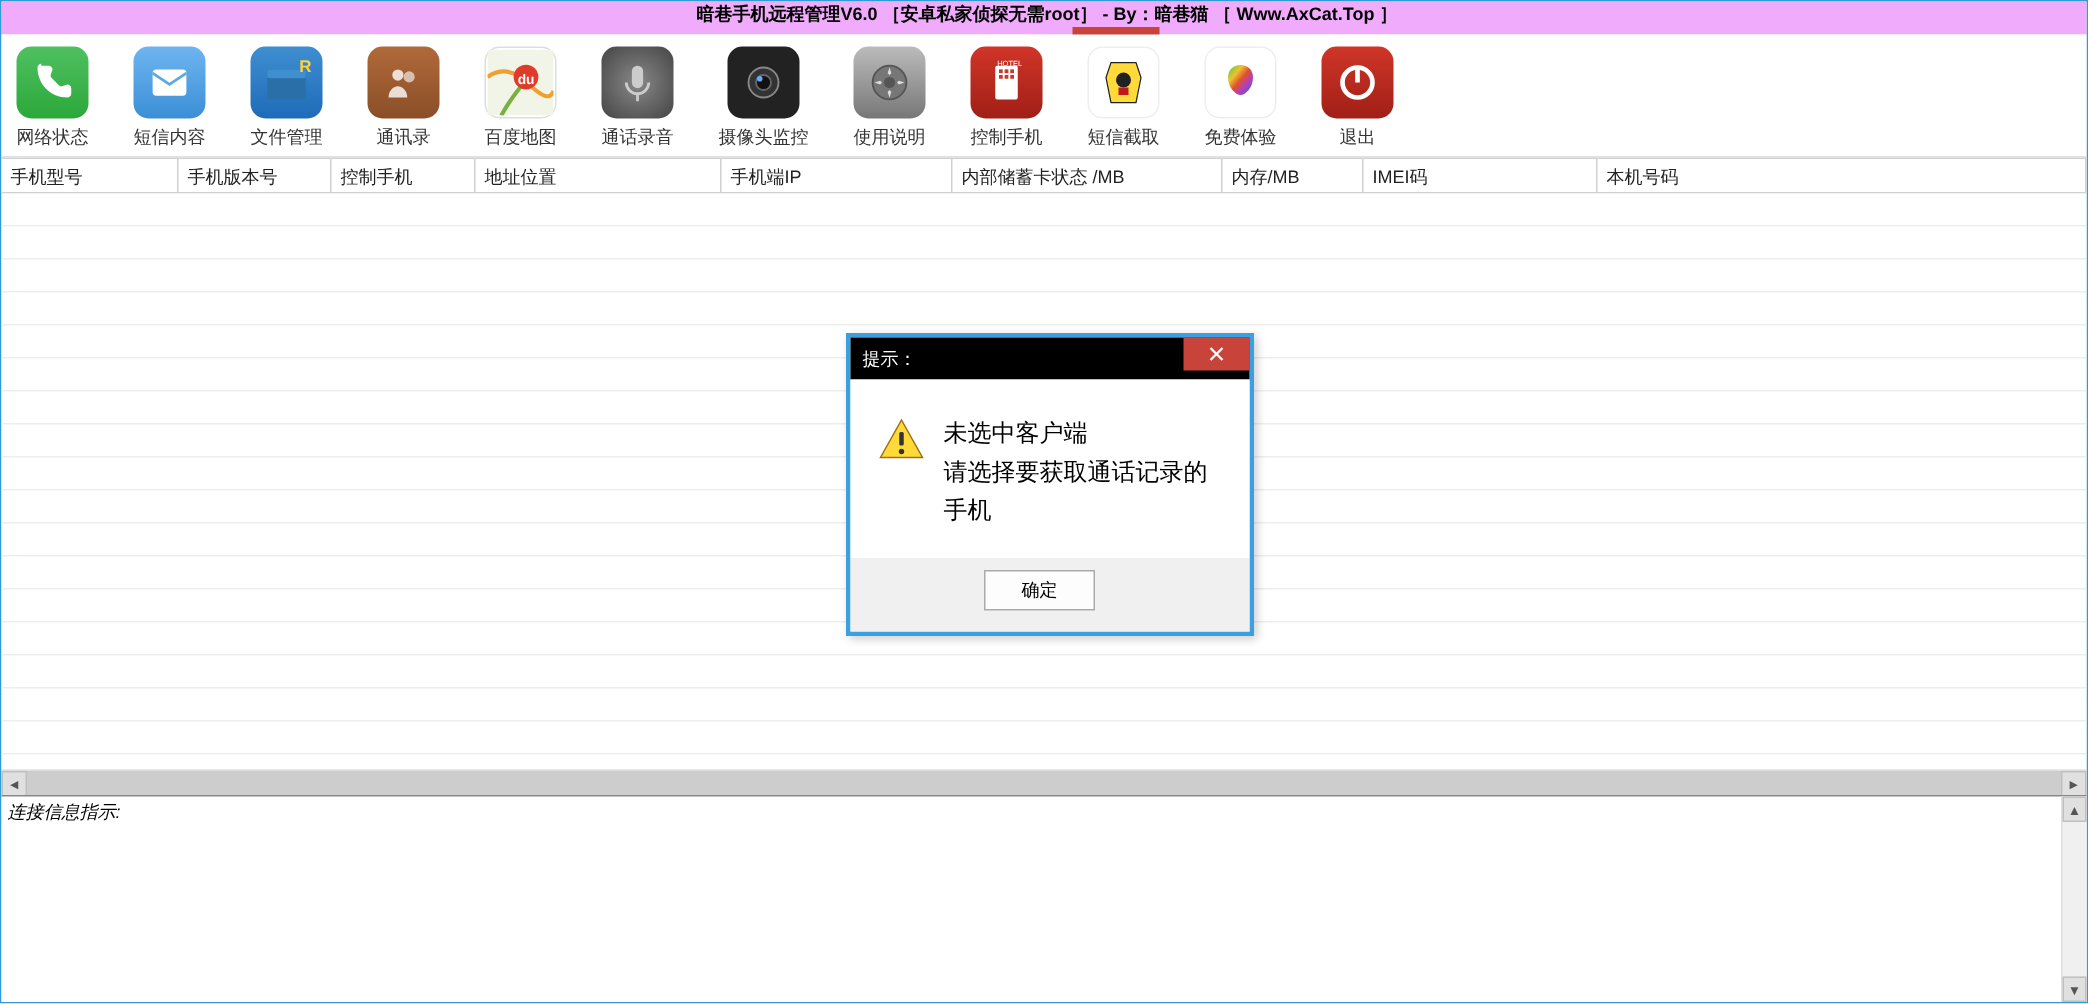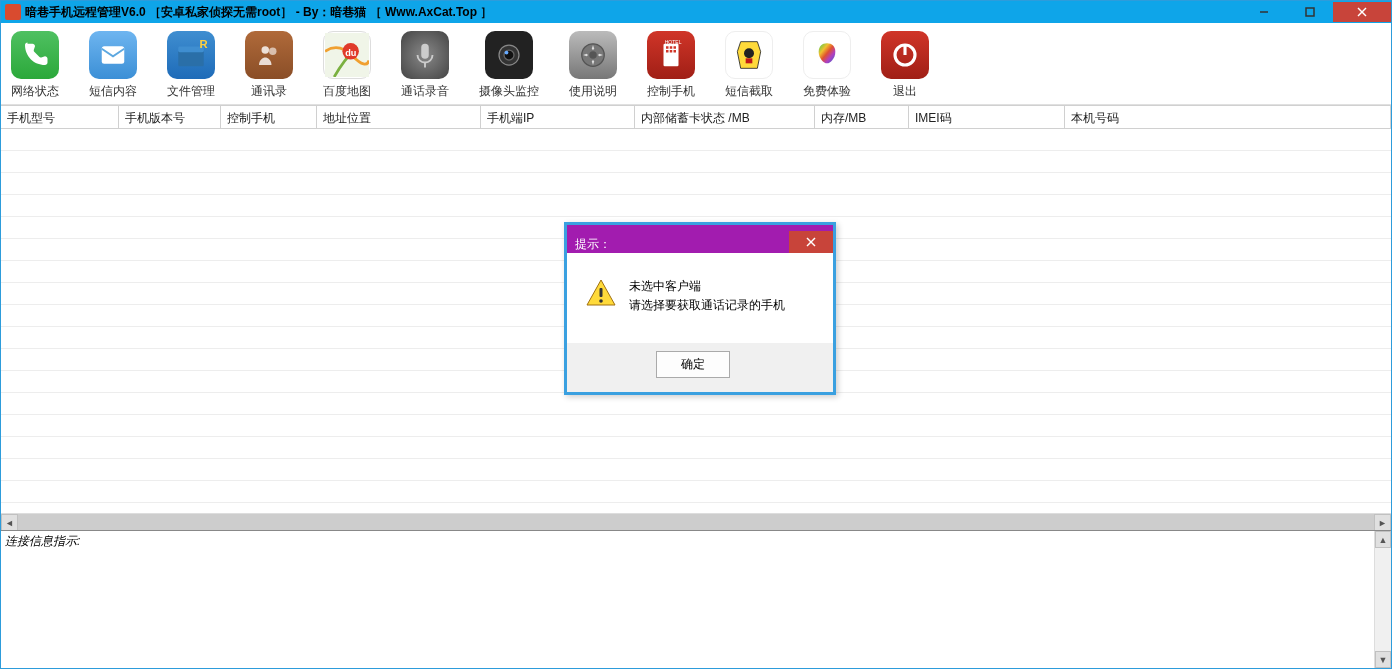--- a/index.html
+++ b/index.html
@@ -1,20 +1,20 @@
 <!DOCTYPE html>
 <html><head>
 <meta charset="utf-8">
 <style>
 * { box-sizing: border-box; margin: 0; padding: 0; }
 body { font-family: "Microsoft YaHei", SimSun, Arial, sans-serif; font-size: 12px; background: #fff; overflow: hidden; width: 1392px; height: 669px; }
 
 .window { width: 1392px; height: 669px; border: 1px solid #2d9cdb; background: #fff; display: flex; flex-direction: column; }
 
-.titlebar { height: 22px; background: #0ea5e9; display: flex; align-items: center; padding-left: 4px; }
+.titlebar { height: 22px; background: #f0abfc; display: flex; align-items: center; padding-left: 4px; flex-direction: column; }
 .titlebar .app-icon { width: 16px; height: 16px; margin-right: 4px; background: #d94b2f; border-radius: 2px; }
 .titlebar .title { font-weight: bold; font-size: 12px; color: #000; flex: 1; }
 .titlebar .win-controls { display: flex; }
 .titlebar .win-btn { width: 46px; height: 20px; display: flex; align-items: center; justify-content: center; font-size: 12px; }
 .titlebar .win-close { background: #c8443a; color: #fff; width: 58px; }
 
 .toolbar { background: #fff; padding: 8px 10px 4px 10px; display: flex; gap: 30px; border-bottom: 1px solid #e0e0e0; }
 .tool-item { display: flex; flex-direction: column; align-items: center; gap: 4px; cursor: pointer; }
 .tool-item .icon { width: 48px; height: 48px; border-radius: 10px; display: flex; align-items: center; justify-content: center; }
 .tool-item .label { font-size: 12px; color: #333; }
@@ -45,25 +45,25 @@
 .hscroll .arrow.right { position:absolute; right:0; top:0;}
 .hscroll .track { position:absolute; left:17px; right:17px; top:0; bottom:0; background:#f0f0f0;}
 .hscroll .thumb { position:absolute; left:0; top:0; bottom:0; width: 100%; background:#cdcdcd;}
 
 .status-area { flex: 1; border-top: 1px solid #888; background: #fff; padding: 2px 4px; font-size: 12px; position: relative; font-style: italic; }
 .status-area .vscroll { position:absolute; right:0; top:0; bottom:0; width:17px; background:#f0f0f0; border-left:1px solid #ddd;}
 .status-area .vscroll .up, .status-area .vscroll .down { height:17px; background:#e0e0e0; border:1px solid #c0c0c0; display:flex; align-items:center; justify-content:center; font-size:9px; color:#555;}
 .status-area .vscroll .down { position:absolute; bottom:0; left:0; right:0;}
 
 .dialog { position: absolute; left: 564px; top: 222px; width: 272px; border: 3px solid #3aa0e0; background: #fff; box-shadow: 2px 2px 6px rgba(0,0,0,0.2); }
-.dialog .dlg-title { height: 28px; background: #a21caf; color: #fff; display: flex; align-items: flex-end; padding-left: 8px; font-size: 12px; }
+.dialog .dlg-title { height: 28px; background: #000000; color: #fff; display: flex; align-items: center; padding-left: 8px; font-size: 12px; }
 .dialog .dlg-close { margin-left: auto; width: 44px; height: 22px; background: #c8443a; color: #fff; display: flex; align-items: center; justify-content: center; margin-right: 0; margin-top:-6px;}
 .dialog .dlg-body { padding: 24px 18px 18px 18px; background: #fff; min-height: 90px; display: flex; gap: 12px; }
 .dialog .warn-icon { width: 32px; height: 32px; flex: 0 0 32px; }
-.dialog .msg { font-size: 12px; line-height: 1.6; }
+.dialog .msg { font-size: 16px; line-height: 1.6; }
 .dialog .dlg-btns { padding: 8px 14px 14px 0; background: #f0f0f0; display: flex; justify-content: center; }
 .dialog .ok-btn { padding: 4px 24px; background: #fdfdfd; border: 1px solid #aaa; font-size: 12px; cursor: pointer; }
 
 svg { display: block; }
 </style>
 </head>
 <body>
 
 <div class="window">
 

